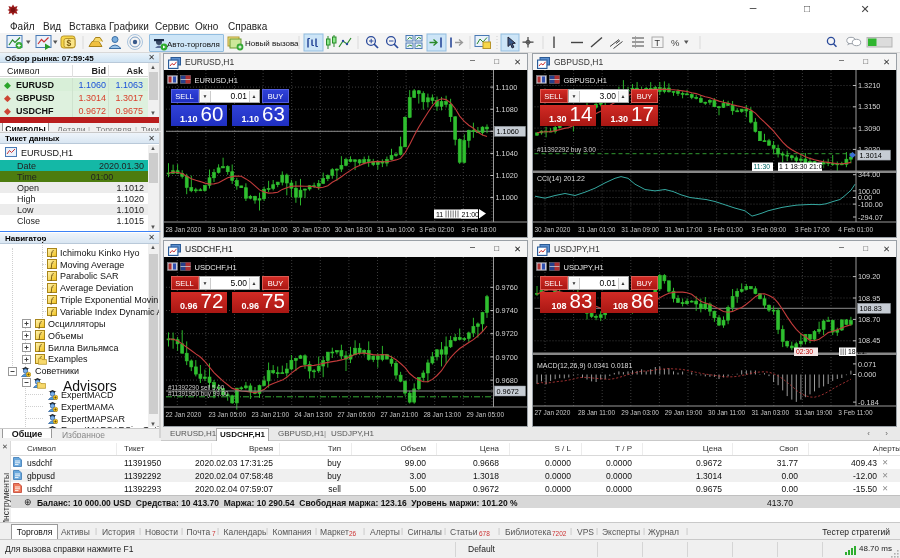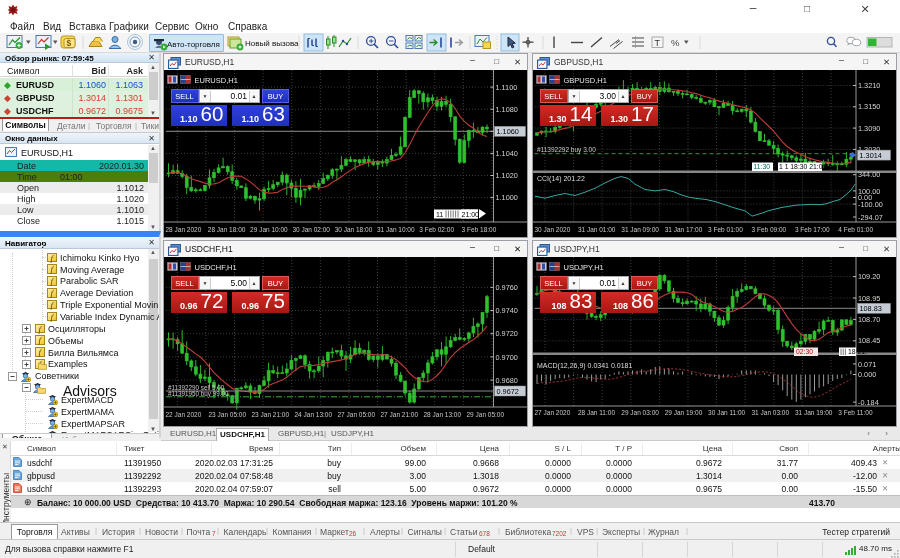--- a/index.html
+++ b/index.html
@@ -1209,92 +1209,92 @@
    <span class="abs" style="left:16px;top:2.2px;font-size:9px;color:#111;font-weight:bold">EURUSD</span>
    <span class="abs" style="left:66px;top:2.2px;width:40px;text-align:right;font-size:9px;color:#1a50d8">1.1060</span>
    <span class="abs" style="left:103px;top:2.2px;width:40px;text-align:right;font-size:9px;color:#1a50d8">1.1063</span>
    <div class="abs" style="left:72px;top:0;width:1px;height:13.2px;background:#cfe3cf"></div>
    <div class="abs" style="left:108px;top:0;width:1px;height:13.2px;background:#cfe3cf"></div>
   </div>
 <div class="abs" style="left:0;top:37.7px;width:148px;height:13.2px;background:#def1de">
    <span class="abs" style="left:4px;top:2px;font-size:9px;color:#cc4433">◆</span>
    <span class="abs" style="left:16px;top:2.2px;font-size:9px;color:#111;font-weight:bold">GBPUSD</span>
    <span class="abs" style="left:66px;top:2.2px;width:40px;text-align:right;font-size:9px;color:#d8402c">1.3014</span>
-   <span class="abs" style="left:103px;top:2.2px;width:40px;text-align:right;font-size:9px;color:#d8402c">1.1301</span>
+   <span class="abs" style="left:103px;top:2.2px;width:40px;text-align:right;font-size:9px;color:#d8402c">1.3017</span>
    <div class="abs" style="left:72px;top:0;width:1px;height:13.2px;background:#cfe3cf"></div>
    <div class="abs" style="left:108px;top:0;width:1px;height:13.2px;background:#cfe3cf"></div>
   </div>
 <div class="abs" style="left:0;top:50.900000000000006px;width:148px;height:13.2px;background:#def1de">
    <span class="abs" style="left:4px;top:2px;font-size:9px;color:#cc4433">◆</span>
    <span class="abs" style="left:16px;top:2.2px;font-size:9px;color:#111;font-weight:bold">USDCHF</span>
    <span class="abs" style="left:66px;top:2.2px;width:40px;text-align:right;font-size:9px;color:#d8402c">0.9672</span>
    <span class="abs" style="left:103px;top:2.2px;width:40px;text-align:right;font-size:9px;color:#d8402c">0.9675</span>
    <div class="abs" style="left:72px;top:0;width:1px;height:13.2px;background:#cfe3cf"></div>
    <div class="abs" style="left:108px;top:0;width:1px;height:13.2px;background:#cfe3cf"></div>
   </div>
 
  <div class="abs" style="left:148px;top:9.7px;width:11px;height:54.3px;background:#f0f0f0">
    <div class="abs" style="left:1px;top:9px;width:9px;height:28px;background:#cdcdcd"></div>
    <span class="abs" style="left:2px;top:1px;font-size:6px;color:#555">▲</span>
    <span class="abs" style="left:2px;bottom:1px;font-size:6px;color:#555">▼</span>
  </div>
- <div class="abs" style="left:0;top:64px;width:182px;height:13.7px;background:#f0f0f0;border-top:2px solid #b91c1c">
+ <div class="abs" style="left:0;top:64px;width:182px;height:13.7px;background:#f0f0f0;border-top:6px solid #b91c1c">
    <div class="abs" style="left:2px;top:0;width:47px;height:13px;background:#fff;border:1px solid #999;border-top:none;border-radius:0 0 2px 2px;text-align:center;font-size:8.5px;color:#111;line-height:12px;font-weight:bold">Символы</div>
    <span class="abs" style="left:57px;top:2px;font-size:8.5px;color:#777">Детали</span>
    <span class="abs" style="left:88px;top:1.5px;font-size:8px;color:#aaa">|</span>
    <span class="abs" style="left:96px;top:2px;font-size:8.5px;color:#777">Торговля</span>
    <span class="abs" style="left:135px;top:1.5px;font-size:8px;color:#aaa">|</span>
    <span class="abs" style="left:141px;top:2px;font-size:8.5px;color:#777">Тики</span>
  </div>
 </div>
 
 <div class="abs" style="left:0;top:131.5px;width:161px;height:99.5px;background:#fff;border-right:2px solid #d4d4d4;border-top:1px solid #c9c9c9;overflow:hidden">
  <div class="abs" style="left:0;top:0.5px;width:159px;height:11px;background:linear-gradient(#eef4fa,#d9e6f2);border-bottom:1px solid #b9c9d9">
-   <span class="abs" style="left:5px;top:1px;font-size:8px;color:#000;font-weight:bold">Окно данных</span>
+   <span class="abs" style="left:5px;top:1px;font-size:8px;color:#000;font-weight:bold">Тикет данных</span>
    <span class="abs" style="right:4px;top:0.5px;font-size:8px;color:#333">✕</span>
  </div>
  <div class="abs" style="left:0;top:12px;width:159px;height:14.5px">
    <svg class="abs" style="left:5px;top:2px" width="12" height="10" viewBox="0 0 12 10">
         <rect x="0.5" y="0.5" width="11" height="9" fill="#eaf2fb" stroke="#4a7ab5"></rect>
         <polyline points="2,7 4.5,3.5 6.5,5.5 10,2" fill="none" stroke="#c33"></polyline>
       </svg>
    <span class="abs" style="left:21px;top:3px;font-size:9px;color:#111">EURUSD,H1</span>
  </div>
  <div class="abs" style="left:148px;top:12px;width:11px;height:86px;background:#f0f0f0">
    <span class="abs" style="left:2px;top:0px;font-size:6px;color:#555">▲</span>
    <span class="abs" style="left:2px;bottom:1px;font-size:6px;color:#555">▼</span>
    <div class="abs" style="left:1px;top:8px;width:9px;height:30px;background:#cdcdcd"></div>
  </div>
 <div class="abs" style="left:0;top:27.0px;width:148px;height:11.1px;background:#14b8a6">
     <span class="abs" style="left:17px;top:1px;font-size:9px;color:#222">Date</span>
     <span class="abs" style="left:60px;top:1px;width:84px;text-align:right;font-size:9px;color:#222">2020.01.30</span>
     </div>
 <div class="abs" style="left:0;top:38.1px;width:148px;height:11.1px;background:#4d7c0f">
     <span class="abs" style="left:17px;top:1px;font-size:9px;color:#222">Time</span>
-    <span class="abs" style="left:60px;top:1px;width:84px;text-align:left;font-size:9px;color:#222">01:00</span>
+    <span class="abs" style="left:60px;top:1px;width:84px;text-align:center;font-size:9px;color:#222">01:00</span>
     </div>
 <div class="abs" style="left:0;top:49.2px;width:148px;height:11.1px;background:#ececec">
     <span class="abs" style="left:17px;top:1px;font-size:9px;color:#222">Open</span>
     <span class="abs" style="left:60px;top:1px;width:84px;text-align:right;font-size:9px;color:#222">1.1012</span>
     </div>
 <div class="abs" style="left:0;top:60.300000000000004px;width:148px;height:11.1px;background:#fff">
     <span class="abs" style="left:17px;top:1px;font-size:9px;color:#222">High</span>
     <span class="abs" style="left:60px;top:1px;width:84px;text-align:right;font-size:9px;color:#222">1.1020</span>
     </div>
 <div class="abs" style="left:0;top:71.4px;width:148px;height:11.1px;background:#ececec">
     <span class="abs" style="left:17px;top:1px;font-size:9px;color:#222">Low</span>
     <span class="abs" style="left:60px;top:1px;width:84px;text-align:right;font-size:9px;color:#222">1.1010</span>
     </div>
 <div class="abs" style="left:0;top:82.5px;width:148px;height:11.1px;background:#fff">
     <span class="abs" style="left:17px;top:1px;font-size:9px;color:#222">Close</span>
     <span class="abs" style="left:60px;top:1px;width:84px;text-align:right;font-size:9px;color:#222">1.1015</span>
     </div>
 </div>
 
-<div class="abs" style="left:0;top:231px;width:161px;height:206.5px;background:#fff;border-right:2px solid #d4d4d4;border-top:6px solid #3b82f6;overflow:hidden">
+<div class="abs" style="left:0;top:231px;width:161px;height:206.5px;background:#fff;border-right:2px solid #d4d4d4;border-top:1px solid #3b82f6;overflow:hidden">
  <div class="abs" style="left:0;top:0.5px;width:159px;height:11px;background:linear-gradient(#eef4fa,#d9e6f2);border-bottom:1px solid #b9c9d9">
    <span class="abs" style="left:5px;top:1px;font-size:8px;color:#000;font-weight:bold">Навигатор</span>
    <span class="abs" style="right:4px;top:0.5px;font-size:8px;color:#333">✕</span>
  </div>
  <div class="abs" style="left:148px;top:12px;width:11px;height:183px;background:#f0f0f0">
    <span class="abs" style="left:2px;top:0px;font-size:6px;color:#555">▲</span>
    <span class="abs" style="left:2px;bottom:0px;font-size:6px;color:#555">▼</span>
    <div class="abs" style="left:1px;top:10px;width:9px;height:160px;background:#cdcdcd"></div>
  </div>
 <div class="abs" style="left:11.5px;top:16px;width:1px;height:128px;border-left:1px dotted #d0d0d0"></div>
@@ -1513,21 +1513,21 @@
 <span class="abs" style="left:511px;top:2px;width:110px;text-align:right;font-size:8.5px;color:#111">0.0000</span>
 <span class="abs" style="left:601px;top:2px;width:110px;text-align:right;font-size:8.5px;color:#111">0.9675</span>
 <span class="abs" style="left:677px;top:2px;width:110px;text-align:right;font-size:8.5px;color:#111">0.00</span>
 <span class="abs" style="left:756px;top:2px;width:110px;text-align:right;font-size:8.5px;color:#111">-15.50</span>
 <span class="abs" style="left:871px;top:2px;font-size:7.5px;color:#888">✕</span>
 </div>
 
 <div class="abs" style="left:11px;top:494.5px;width:889px;height:13px;background:#d8d8d8;border-top:1px solid #c0c0c0">
  <span class="abs" style="left:13px;top:1.5px;font-size:9px;color:#222">⊕</span>
  <span class="abs" style="left:26px;top:2px;font-size:8.5px;color:#111;font-weight:bold">Баланс: 10 000.00 USD&nbsp;&nbsp;Средства: 10 413.70&nbsp;&nbsp;Маржа: 10 290.54&nbsp;&nbsp;Свободная маржа: 123.16&nbsp;&nbsp;Уровень маржи: 101.20 %</span>
- <span class="abs" style="left:756px;top:2px;width:110px;text-align:center;font-size:8.5px;color:#111;font-weight:bold">413.70</span>
+ <span class="abs" style="left:756px;top:2px;width:110px;text-align:left;font-size:8.5px;color:#111;font-weight:normal">413.70</span>
 </div>
 
 <div class="abs" style="left:0;top:522px;width:900px;height:16.5px;background:#f0f0f0;border-top:1px solid #c9c9c9">
  <div class="abs" style="left:11px;top:1px;width:47px;height:15.5px;background:#fff;border:1px solid #999;border-bottom:none;text-align:center;font-size:8.5px;color:#111;line-height:14px">Торговля</div>
 <span class="abs" style="left:61px;top:3.5px;font-size:8.5px;color:#555;white-space:nowrap">Активы</span>
 <span class="abs" style="left:102px;top:3.5px;font-size:8.5px;color:#555;white-space:nowrap">История</span>
 <span class="abs" style="left:145px;top:3.5px;font-size:8.5px;color:#555;white-space:nowrap">Новости</span>
 <span class="abs" style="left:186.5px;top:3.5px;font-size:8.5px;color:#555;white-space:nowrap">Почта</span>
 <span class="abs" style="left:212px;top:6.5px;font-size:6.5px;color:#c33">7</span>
 <span class="abs" style="left:223.5px;top:3.5px;font-size:8.5px;color:#555;white-space:nowrap">Календарь</span>

